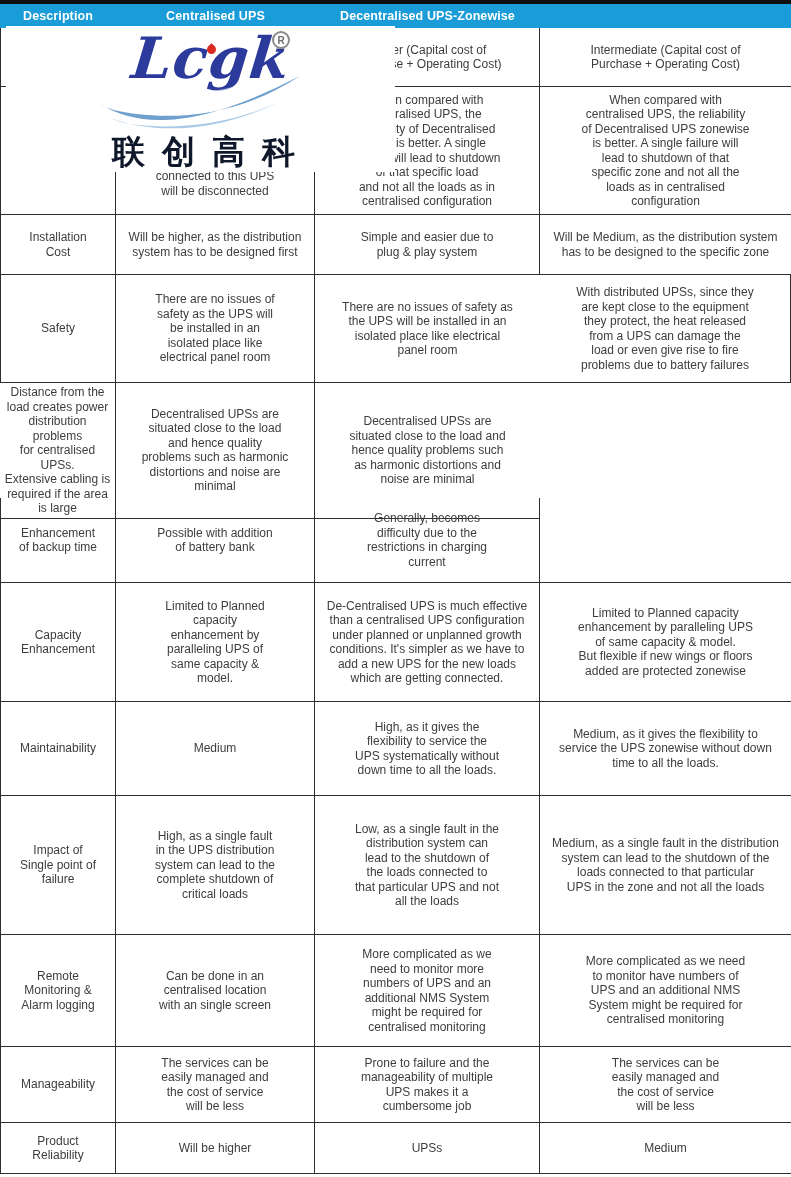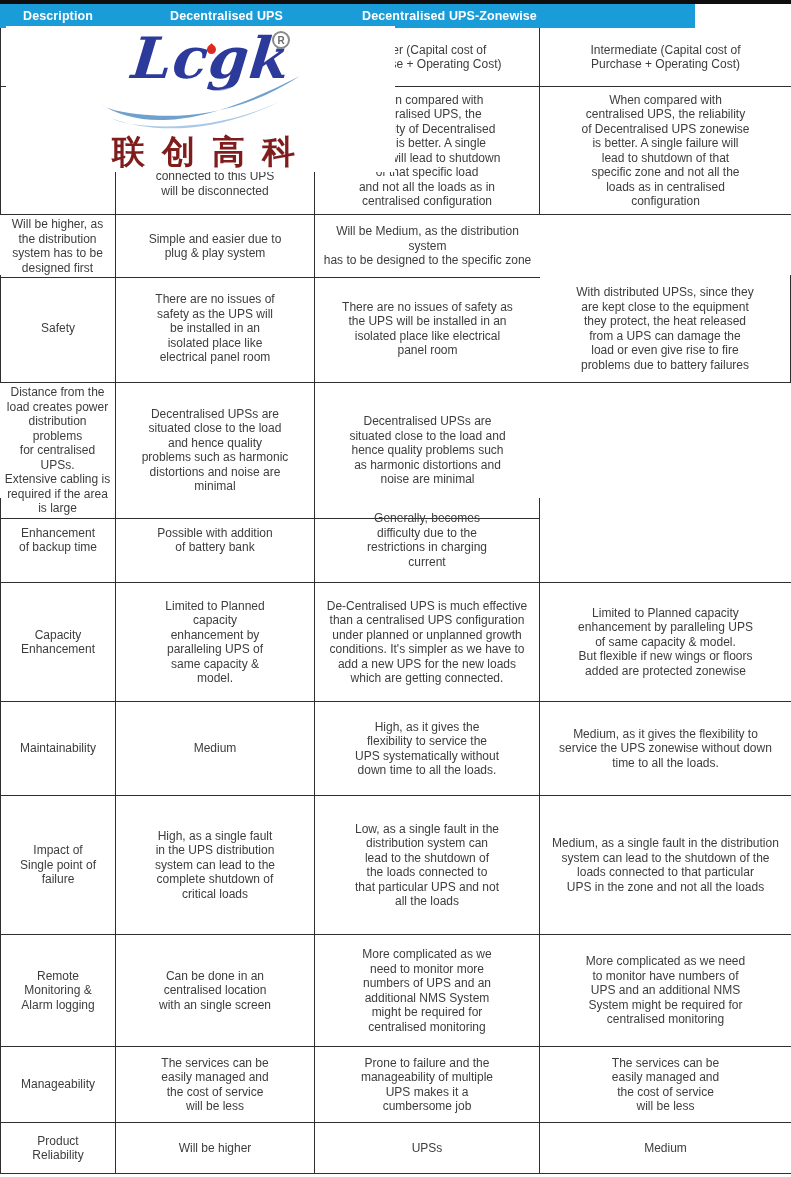--- a/index.html
+++ b/index.html
@@ -2,22 +2,22 @@
 <html><head>
 <meta charset="utf-8">
 <style>
   html,body { margin:0; padding:0; background:#ffffff; }
   .page {
     position:relative; width:791px; height:1177px; background:#ffffff;
     font-family:"Liberation Sans", sans-serif; color:#3d3d3d; overflow:hidden;
   }
   .topstrip { position:absolute; top:0; left:0; width:791px; height:4px; background:#0e0e0e; }
   .hdr {
-    position:absolute; top:4px; left:0; width:695px; height:24px; background:#1a9cd8;
-    display:grid; grid-template-columns:116px 199px 225px 251px;gap:11px;
+    position:absolute; top:4px; left:0; width:791px; height:24px; background:#1a9cd8;
+    display:grid; grid-template-columns:116px 199px 225px 251px;
   }
   .hcell {
     display:flex; align-items:center; justify-content:center;
     color:#ffffff; font-weight:bold; font-size:12.5px; letter-spacing:0.1px;
   }
   .tbl { position:absolute; top:28px; left:0; width:791px; }
   .row { display:grid; grid-template-columns:116px 199px 225px 251px; }
   .cell {
     box-sizing:border-box;
     border-right:1.5px solid #2e2e2e; border-bottom:1.5px solid #2e2e2e;
@@ -47,33 +47,33 @@
     display:flex; align-items:center; justify-content:center; background:#fff;
   }
   .accent {
     position:absolute; left:207px; top:45px; width:9px; height:9px;
     background:#db2b20; border-radius:50% 50% 50% 0; transform:rotate(135deg);
   }
   .swoosh { position:absolute; left:95px; top:72px; width:210px; height:62px; }
   .cn {
     position:absolute; left:112px; top:132px;
     font-family:"DejaVu Sans", sans-serif; font-weight:bold;
-    font-size:33px; line-height:40px; color:#7f1d1d; letter-spacing:17px; white-space:nowrap;
+    font-size:33px; line-height:40px; color:#0f172a; letter-spacing:17px; white-space:nowrap;
   }
 </style>
 </head>
 <body>
 
 <div class="page">
 
   <div class="topstrip"></div>
 
   <div class="hdr">
     <div class="hcell">Description</div>
-    <div class="hcell">Decentralised UPS</div>
+    <div class="hcell">Centralised UPS</div>
     <div class="hcell">Decentralised UPS-Zonewise</div>
   </div>
 
   <div class="tbl">
 
     <div class="row h0">
       <div class="cell first"></div>
       <div class="cell"></div>
       <div class="cell">Higher (Capital cost of
 Purchase + Operating Cost)</div>
@@ -97,20 +97,22 @@
 centralised UPS, the reliability
 of Decentralised UPS zonewise
 is better. A single failure will
 lead to shutdown of that
 specific zone and not all the
 loads as in centralised
 configuration</div>
     </div>
 
     <div class="row h2">
+      <div class="cell first">Installation
+Cost</div>
       <div class="cell">Will be higher, as the distribution
 system has to be designed first</div>
       <div class="cell">Simple and easier due to
 plug &amp; play system</div>
       <div class="cell last">Will be Medium, as the distribution system
 has to be designed to the specific zone</div>
     </div>
 
     <div class="row h3">
       <div class="cell first">Safety</div>

